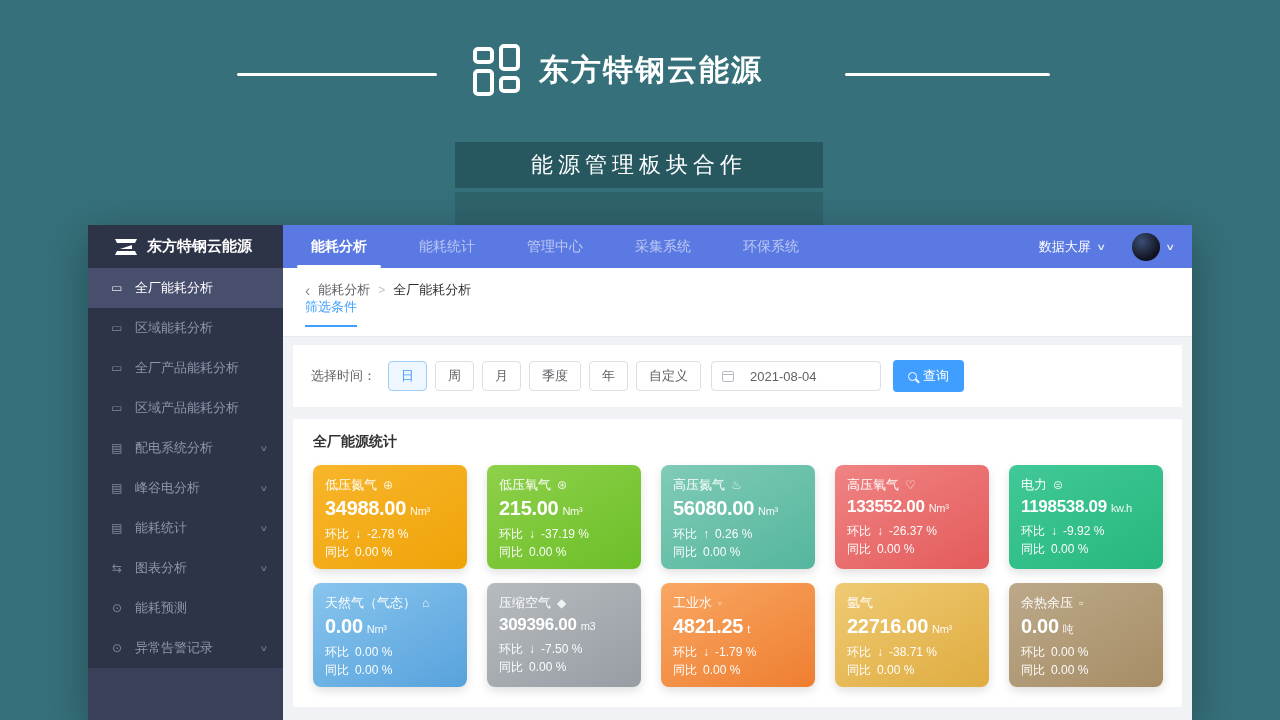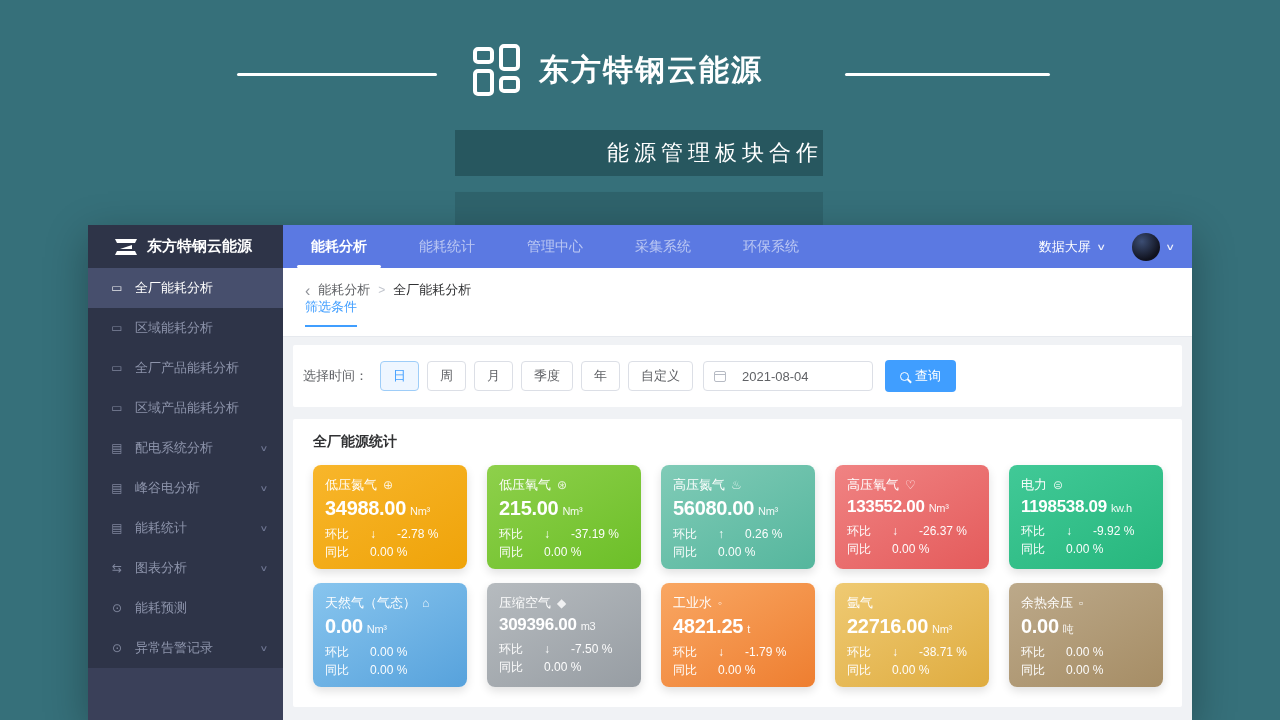--- a/index.html
+++ b/index.html
@@ -15,22 +15,22 @@
 
   .brand { position:absolute; left:473px; top:44px; display:flex; align-items:center; gap:14px; color:#fff; }
   .brand-logo { position:relative; width:52px; height:52px; flex:0 0 52px; }
   .brand-logo i { position:absolute; border:4px solid #fff; border-radius:5px; }
   .brand-logo .s1 { left:0;  top:3px;  width:21px; height:17px; }
   .brand-logo .s2 { left:0;  top:25px; width:21px; height:27px; }
   .brand-logo .s3 { left:26px; top:0;  width:21px; height:27px; }
   .brand-logo .s4 { left:26px; top:32px; width:21px; height:17px; }
   .brand-title { font-size:30px; font-weight:bold; letter-spacing:2px; white-space:nowrap; }
 
-  .subtitle-box { position:absolute; left:455px; top:130px; width:368px; height:46px;
-                  background:#27575f; display:flex; align-items:center; justify-content:flex-end;
+  .subtitle-box { position:absolute; left:455px; top:142px; width:368px; height:46px;
+                  background:#27575f; display:flex; align-items:center; justify-content:center;
                   color:#fff; font-size:22px; letter-spacing:5px; }
   .ghost-box { position:absolute; left:455px; top:192px; width:368px; height:33px; background:#2f636c; }
 
   
   .dash { position:absolute; left:88px; top:225px; width:1104px; height:495px;
           display:flex; box-shadow:0 12px 40px rgba(0,0,0,.30); background:#f0f2f5; }
 
   
   .sidebar { width:195px; flex:0 0 195px; background:#2e3448; display:flex; flex-direction:column; }
   .side-logo { height:43px; display:flex; align-items:center; gap:9px; padding-left:26px;
@@ -67,21 +67,21 @@
   .crumbs .sep { color:#c0c4cc; font-size:12px; }
   .crumbs .cur { color:#303133; }
   .filter-tab { position:absolute; bottom:10px; left:22px; font-size:13px; color:#409eff;
                 padding-bottom:9px; border-bottom:2px solid #409eff; cursor:pointer; }
   .divider { position:absolute; left:0; right:0; bottom:0; height:1px; background:#e6e9ee; }
 
   
   .content { flex:1; background:#f0f2f5; padding:8px 10px 0; display:flex; flex-direction:column; min-height:0; }
 
   .filter-card { background:#fff; border-radius:2px; height:62px; flex:0 0 62px; margin-bottom:12px;
-                 display:flex; align-items:center; padding-left:10px; }
+                 display:flex; align-items:center; padding-left:18px; }
   .f-label { font-size:13px; color:#606266; margin-right:12px; white-space:nowrap; }
   .periods { display:flex; }
   .pbtn { height:30px; min-width:36px; padding:0 12px; margin-right:8px; background:#fff;
           border:1px solid #dcdfe6; border-radius:4px; font-size:13px; color:#606266;
           font-family:inherit; cursor:pointer; white-space:nowrap; }
   .pbtn.active { color:#409eff; border-color:#9ecdf8; background:#eef6ff; }
   .date-input { height:30px; width:170px; border:1px solid #dcdfe6; border-radius:4px;
                 display:flex; align-items:center; gap:16px; padding:0 10px; margin-left:2px;
                 font-size:13px; color:#606266; cursor:text; }
   .cal-icon { width:12px; height:11px; border:1px solid #b7bbc4; border-radius:2px; position:relative; flex:0 0 12px; }
@@ -96,21 +96,21 @@
   .stats-card { background:#fff; border-radius:2px; flex:1; margin-bottom:13px; padding:14px 10px 0; min-height:0; }
   .stats-title { font-size:14px; font-weight:bold; color:#303133; margin:0 0 14px 10px; }
   .cards { display:grid; grid-template-columns:repeat(5, 154px); gap:14px 20px; padding:0 10px; }
   .ecard { width:154px; height:104px; border-radius:8px; color:#fff; padding:11px 12px;
            box-shadow:0 4px 10px rgba(0,0,0,.12); overflow:hidden; }
   .c-title { font-size:13px; display:flex; align-items:center; gap:6px; opacity:.97; white-space:nowrap; }
   .c-icon { font-size:12px; opacity:.85; }
   .c-value { font-size:20px; font-weight:bold; letter-spacing:-0.3px; margin:3px 0 5px; white-space:nowrap; }
   .c-value.long { font-size:17px; }
   .c-unit { font-size:11px; font-weight:normal; margin-left:4px; opacity:.92; }
-  .c-row { font-size:12px; line-height:18px; display:flex; align-items:center; gap:21px; opacity:.97; }
+  .c-row { font-size:12px; line-height:18px; display:flex; align-items:center; gap:6px; opacity:.97; }
   .c-arrow { font-weight:bold; }
 </style>
 </head>
 <body>
 
 <div class="slide">
 
   <div class="rule rule-left"></div>
   <div class="rule rule-right"></div>
 

